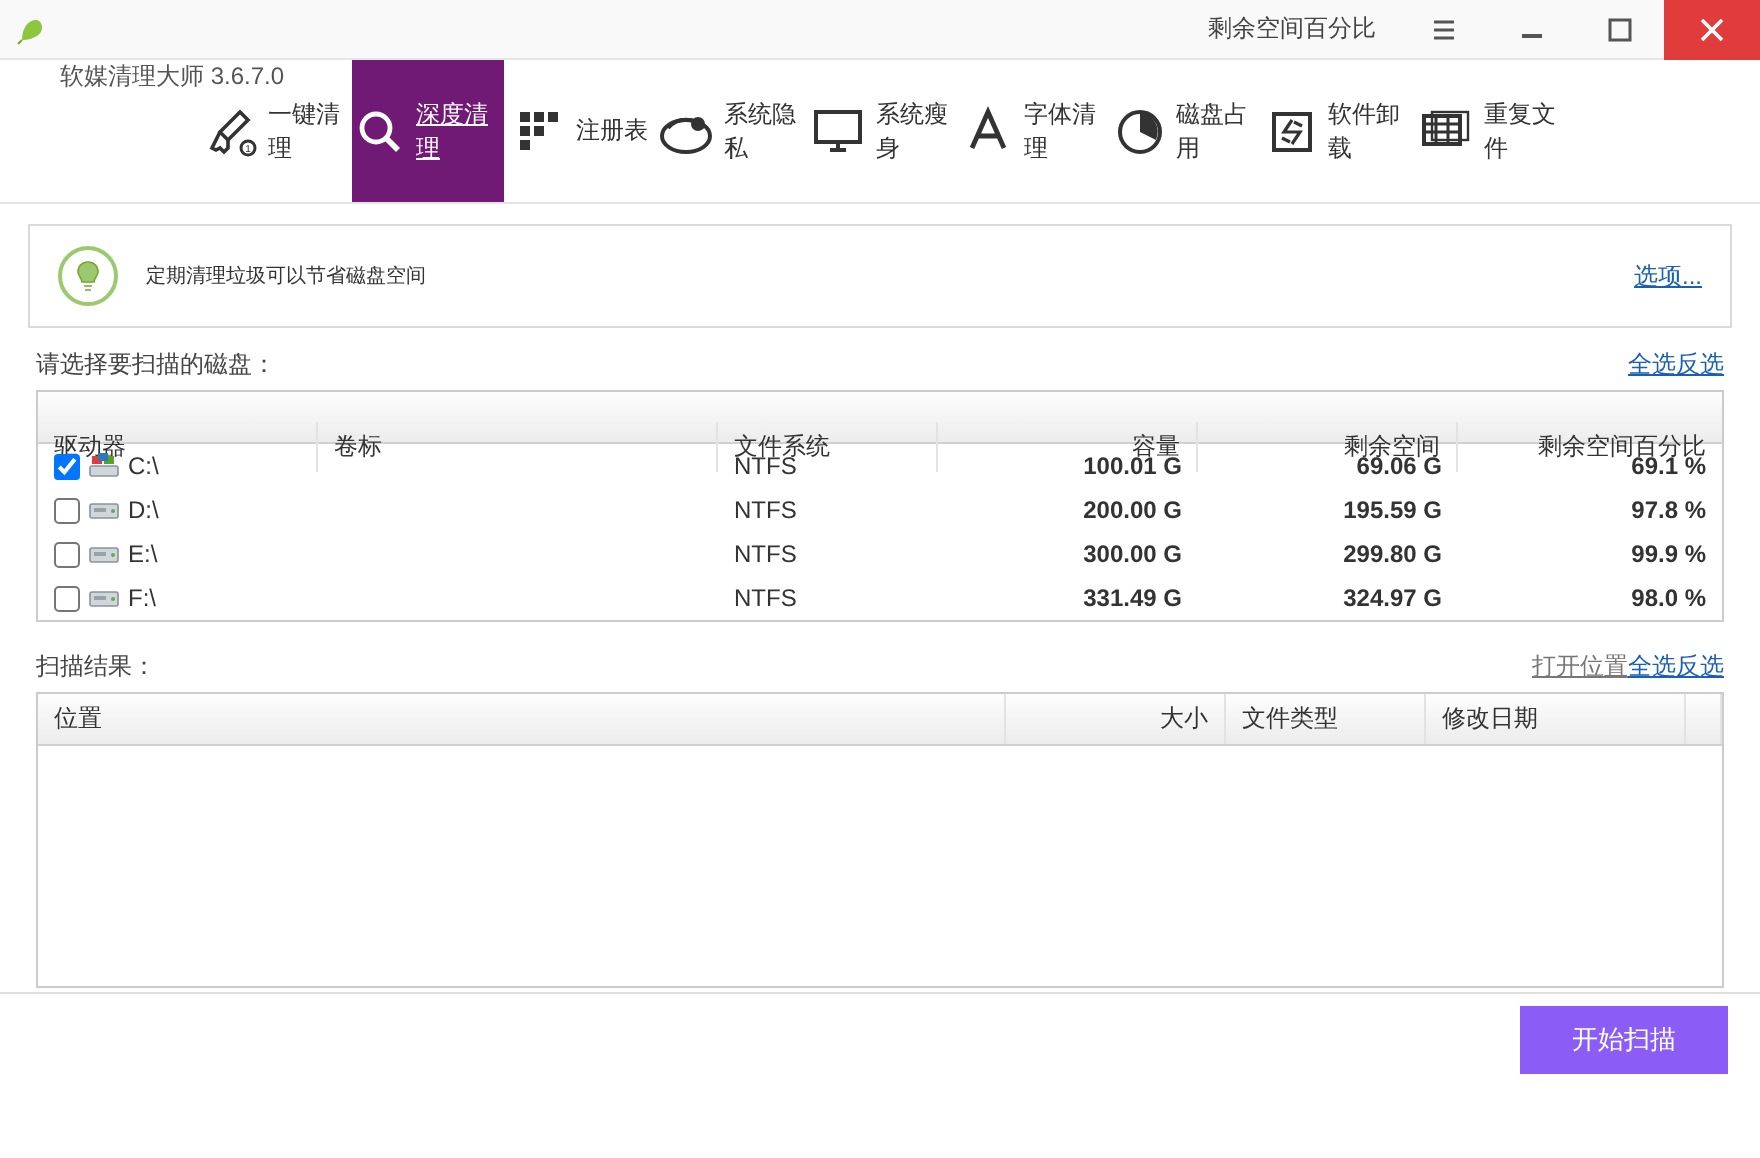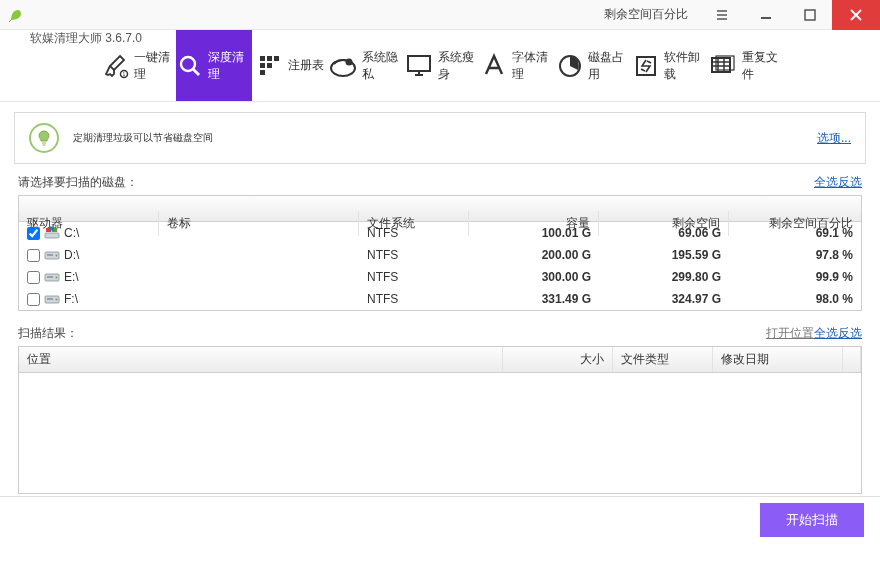--- a/index.html
+++ b/index.html
@@ -9,21 +9,21 @@
 .titlebar .logo { width: 16px; height: 16px; margin: 0 6px 0 8px; }
 .titlebar .title { flex: 0 0 auto; font-size: 12px; color: #555; margin-top: 47px; }
 .titlebar .spacer { flex: 1; }
 .titlebar .upgrade { padding: 0 12px; color: #444; cursor: pointer; }
 .titlebar .winbtn { width: 44px; height: 30px; display: flex; align-items: center; justify-content: center; cursor: pointer; color: #555; }
 .titlebar .winbtn.close { background: #e03c3c; width: 48px; }
 .titlebar .winbtn.close svg { stroke: #fff; }
 
 .toolbar { height: 72px; display: flex; background: #fff; border-bottom: 1px solid #e5e5e5; padding-left: 100px; }
 .toolbtn { width: 76px; display: flex; flex-direction: row; align-items: center; justify-content: center; gap: 4px; cursor: pointer; color: #333; }
-.toolbtn.active { background: #6d28d9; color: #fff; }
+.toolbtn.active { background: #701a75; color: #fff; text-decoration: underline; }
 .toolbtn .ticon { height: 30px; display: flex; align-items: center; justify-content: center; }
 .toolbtn .tlabel { font-size: 12px; }
 
 .banner { margin: 10px 14px 6px; height: 52px; border: 1px solid #d9d9d9; display: flex; align-items: center; padding: 0 14px; }
 .banner .bulb { width: 30px; height: 30px; border: 2px solid #9cc96f; border-radius: 50%; display: flex; align-items: center; justify-content: center; margin-right: 14px; }
 .banner .btext { font-size: 10px; color: #333; }
 .banner .spacer { flex: 1; }
 .banner .opts { color: #1a5fb4; text-decoration: underline; cursor: pointer; font-size: 12px; }
 
 .subhead { margin: 10px 18px 4px; display: flex; align-items: center; }

